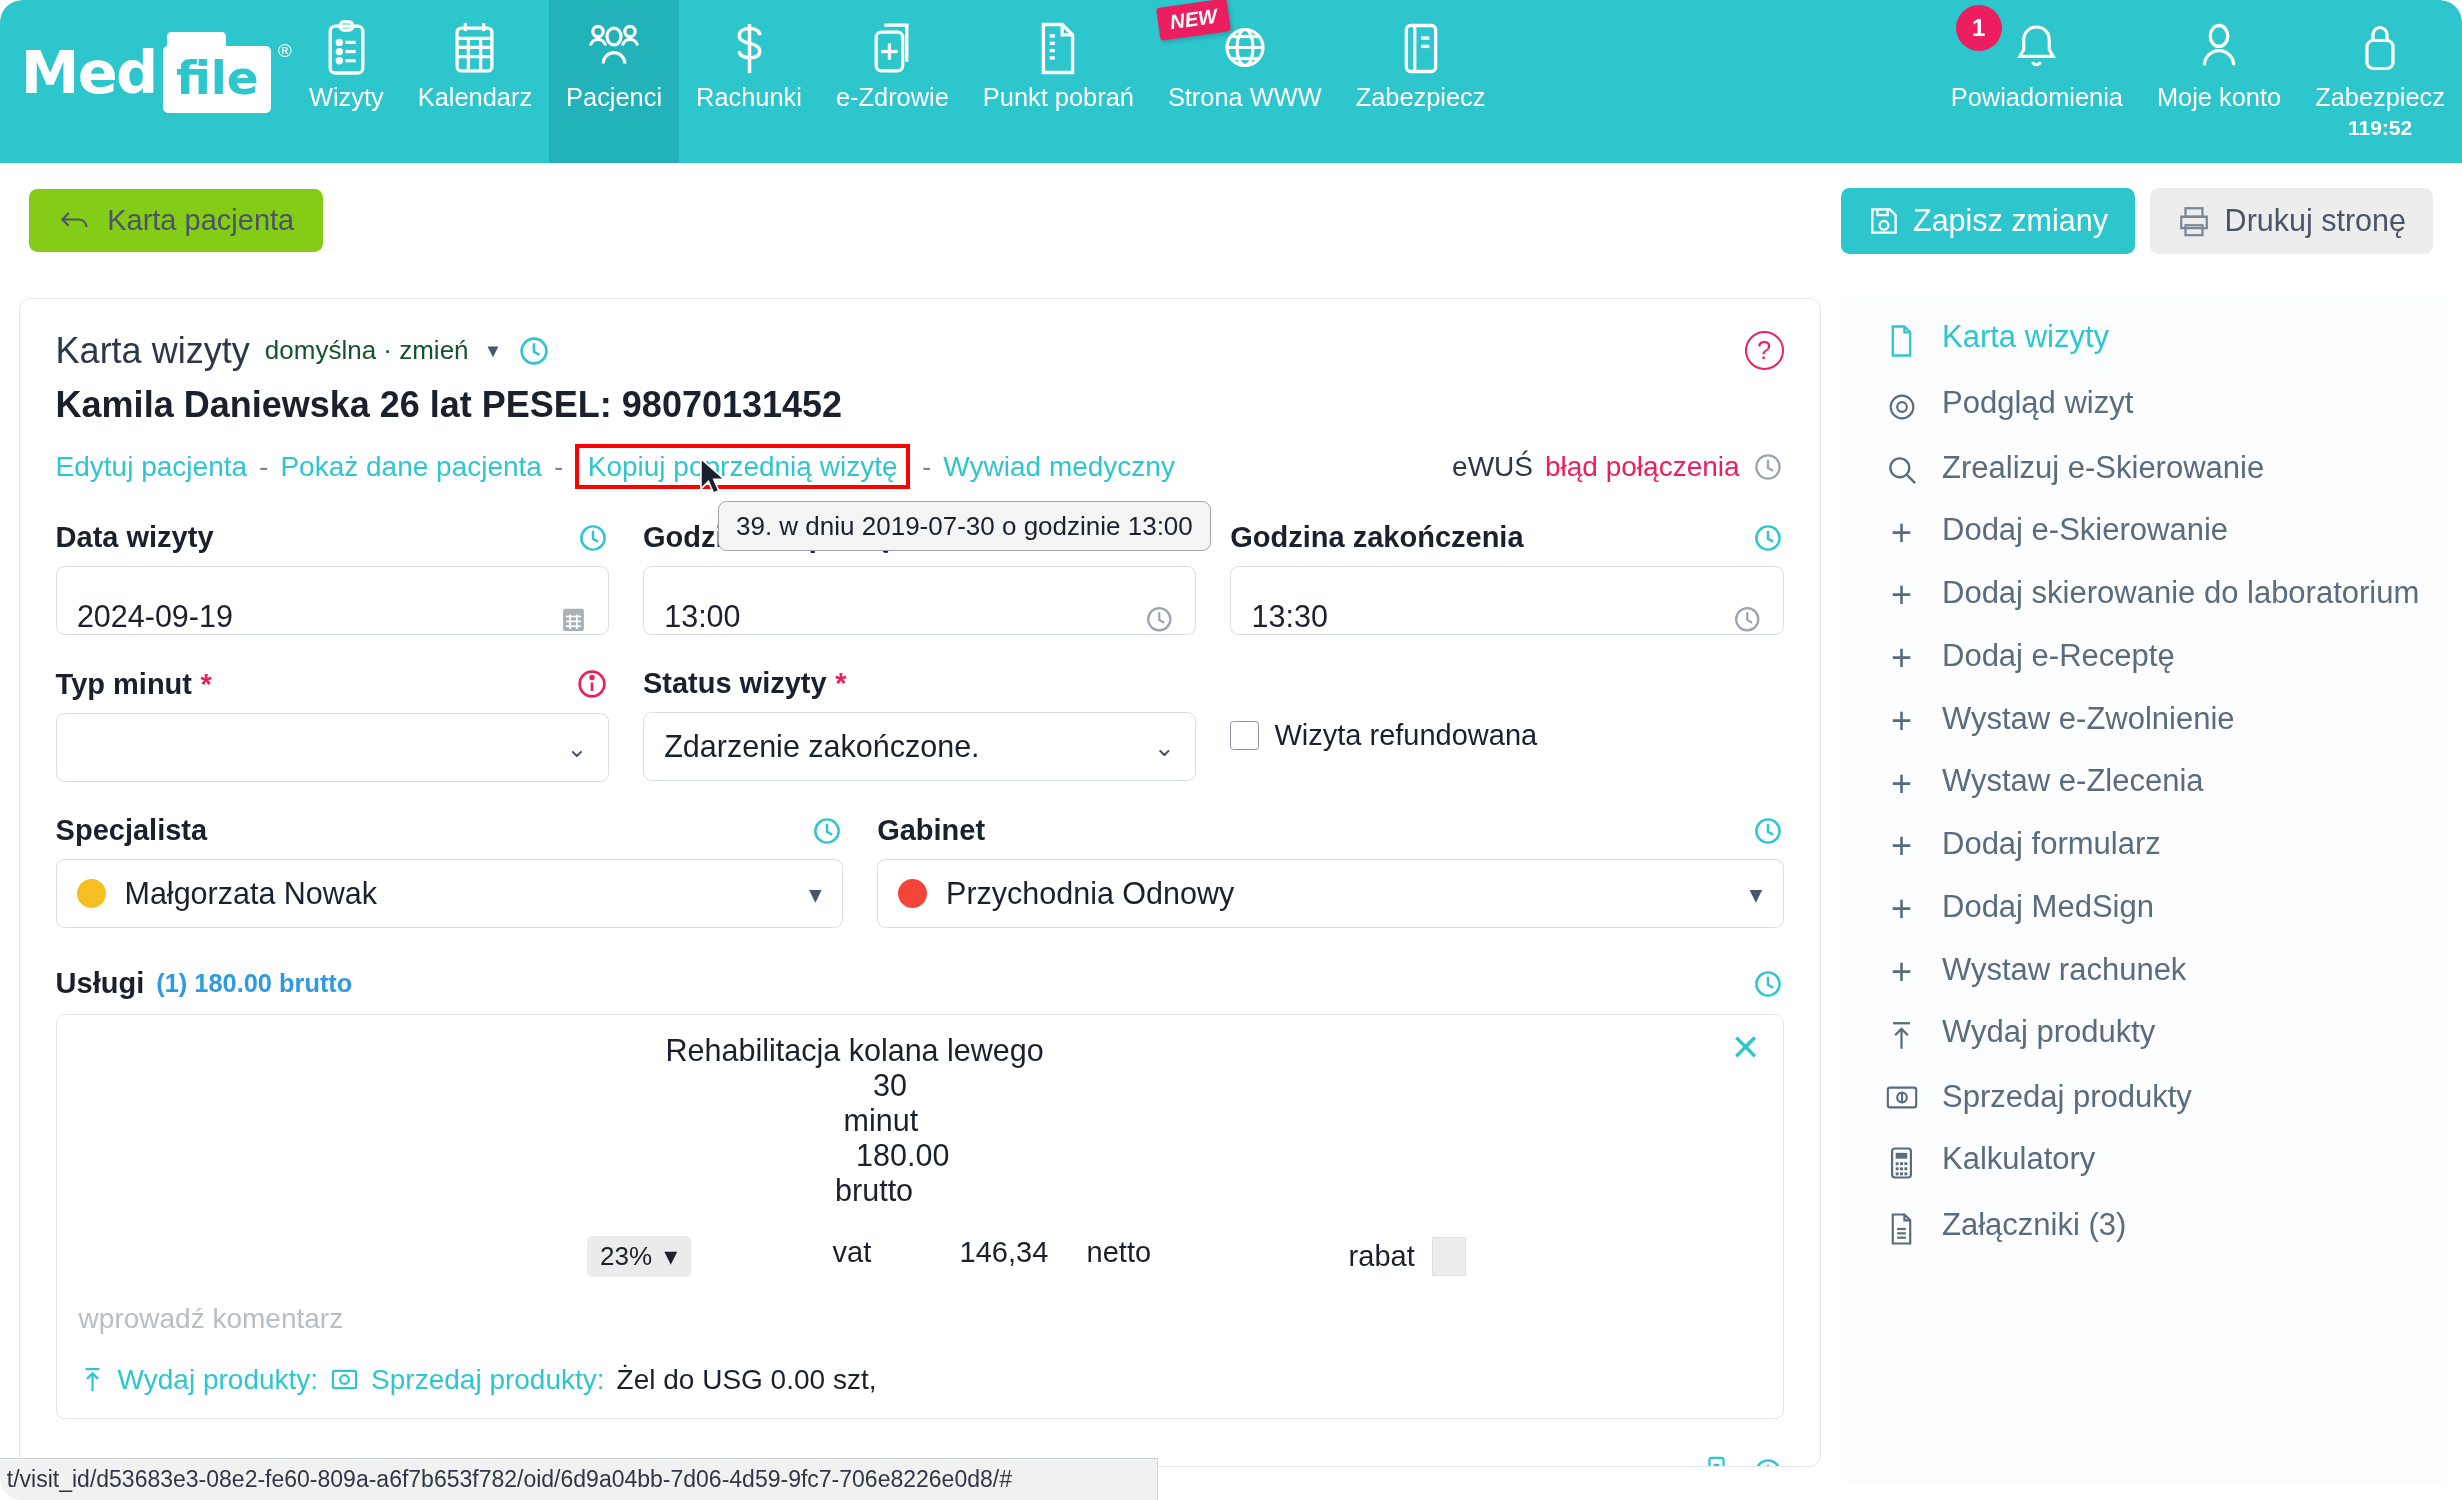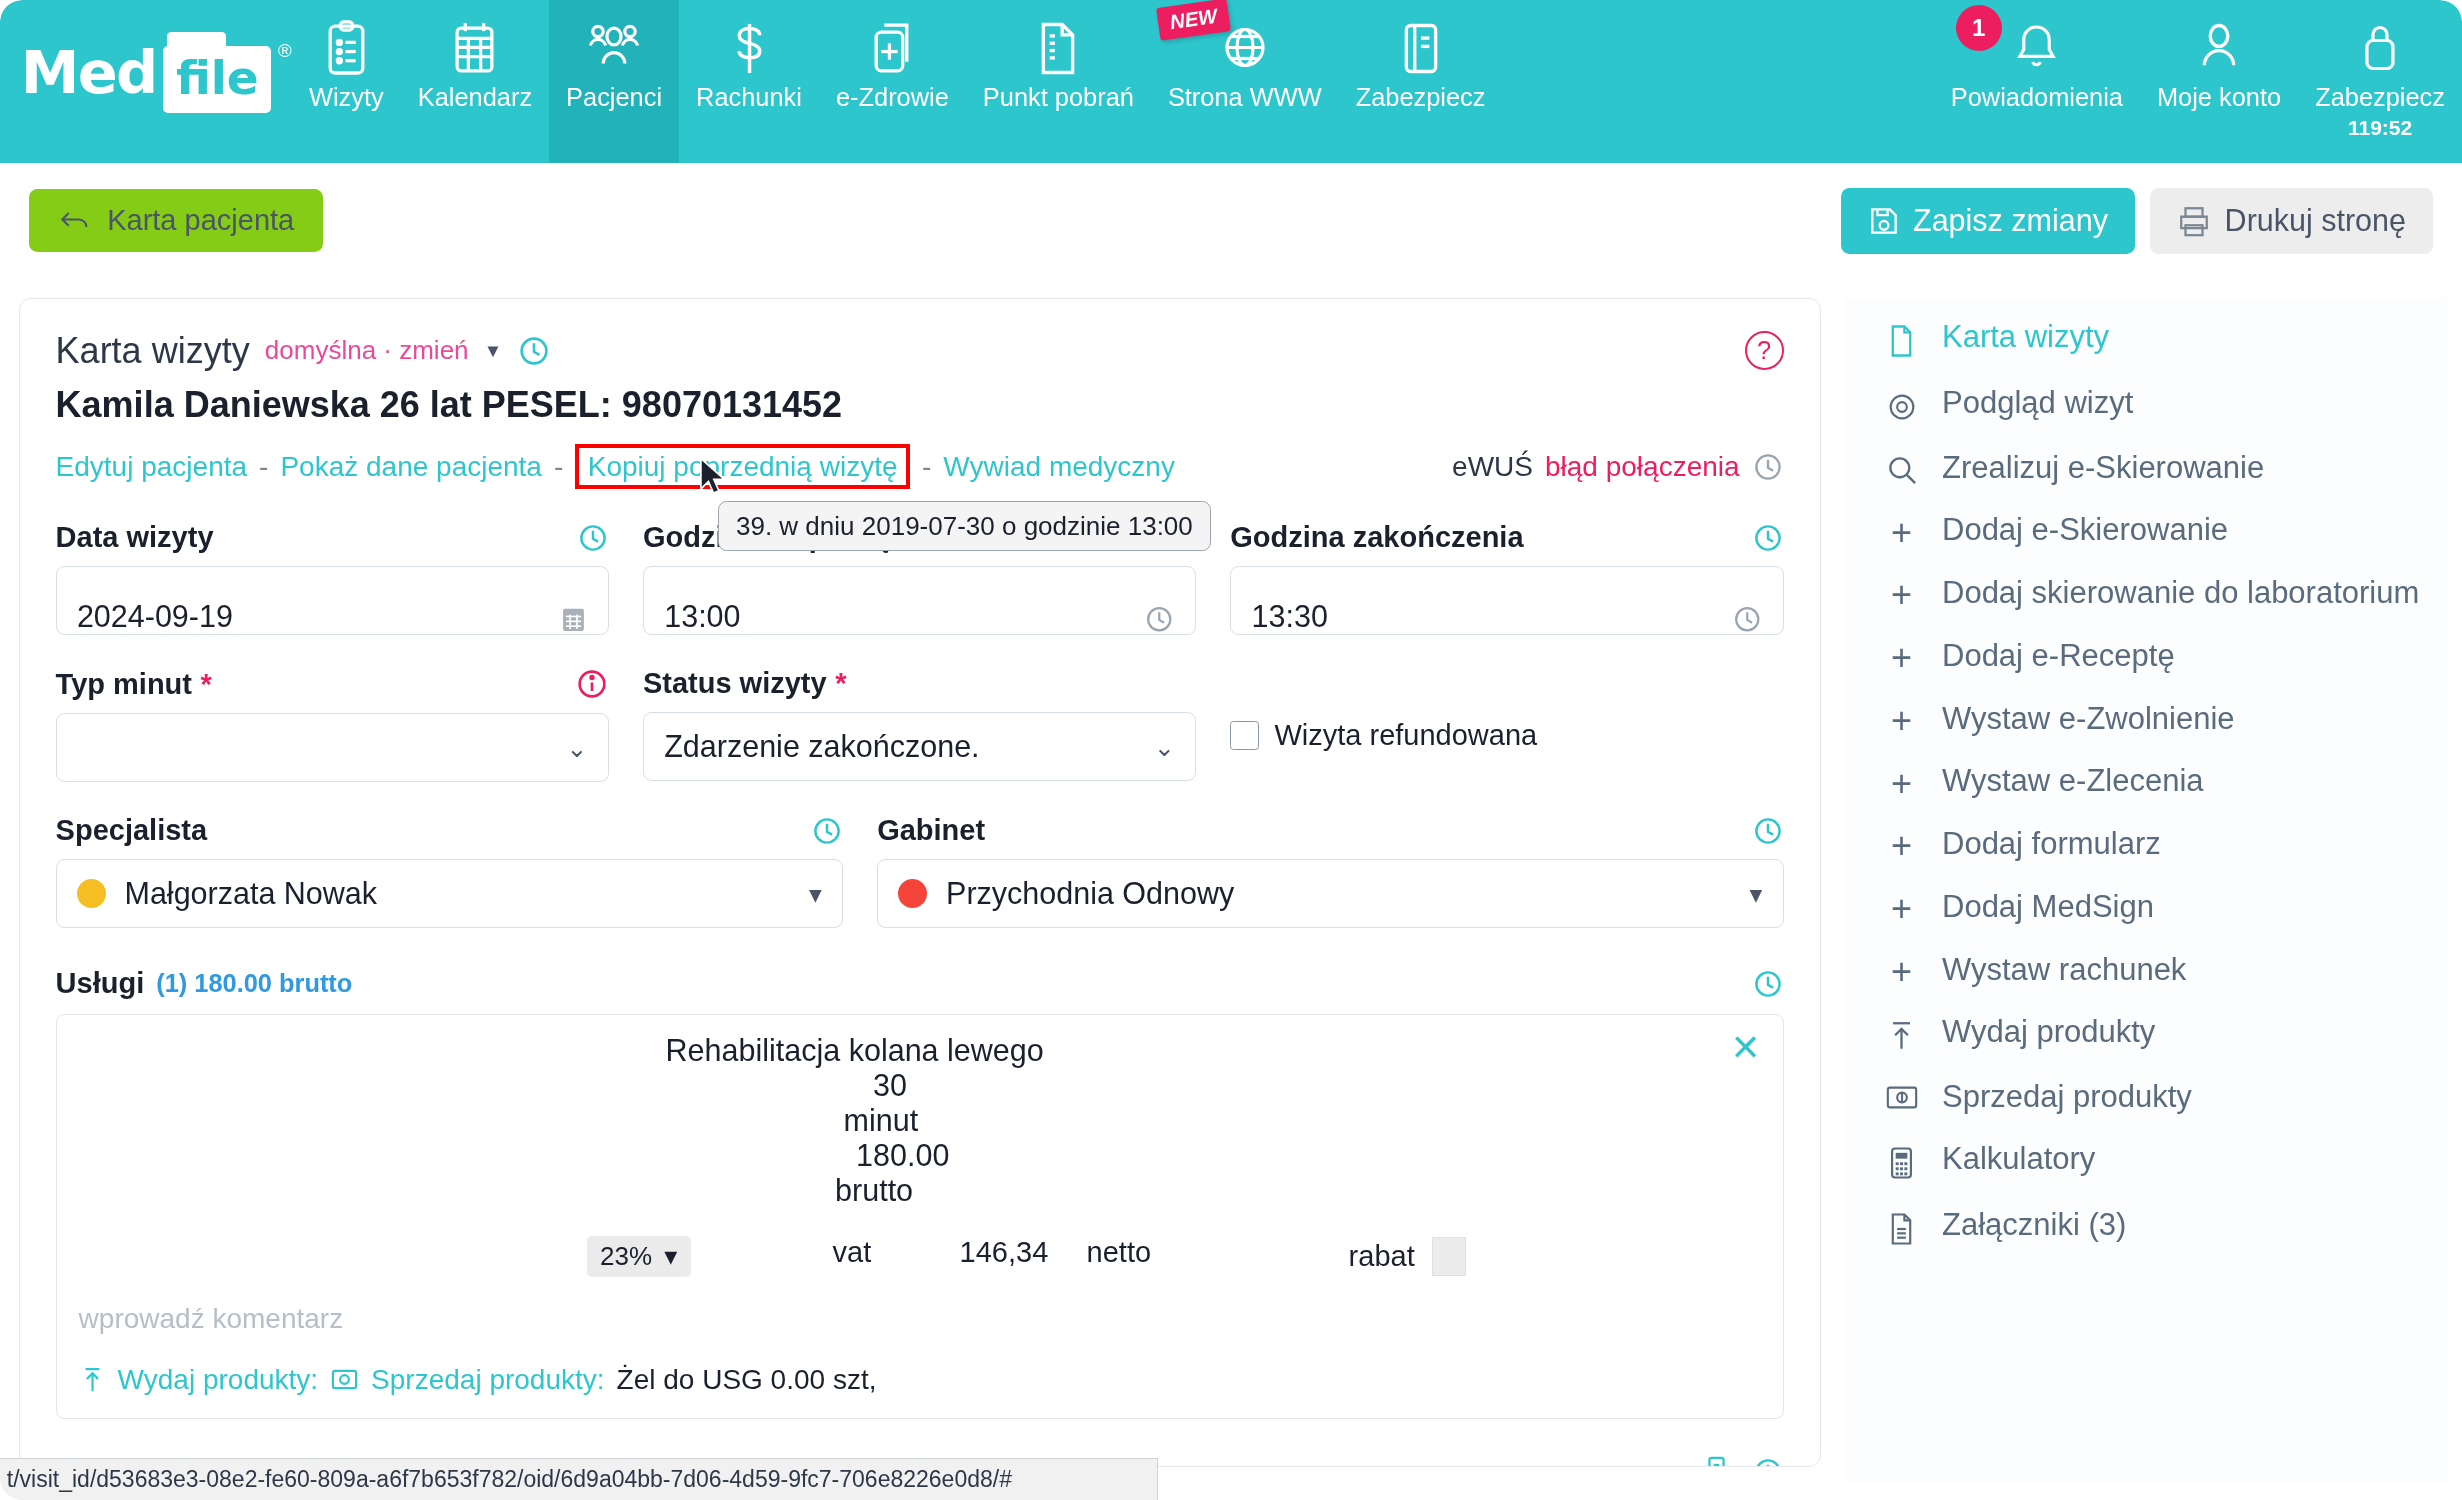--- a/index.html
+++ b/index.html
@@ -136,21 +136,21 @@
     position: absolute; top: 298px; left: 18.6px;
     width: 1802px; height: 1169px;
     background: #fff;
     border: 0.8px solid #e4e8ec;
     border-radius: 12px;
     padding: 30.5px 36px;
     overflow: hidden;
   }
   .card-title-row { display: flex; align-items: center; gap: 15.2px; }
   .card-title { font-size: 36px; color: #2d3748; }
-  .card-sub { font-size: 26px; color: #ec4899; }
+  .card-sub { font-size: 26px; color: #14532d; }
   .caret { font-size: 18.6px; color: #4a5568; }
   .help-ico {
     margin-left: auto; width: 39px; height: 39px; border-radius: 50%;
     border: 2.5px solid #ec1e60; color: #ec1e60;
     font-size: 25.4px; display: flex; align-items: center; justify-content: center;
     cursor: pointer;
   }
   .patient-name {
     font-size: 36px; font-weight: bold; color: #1a202c;
     margin-top: 12px;

